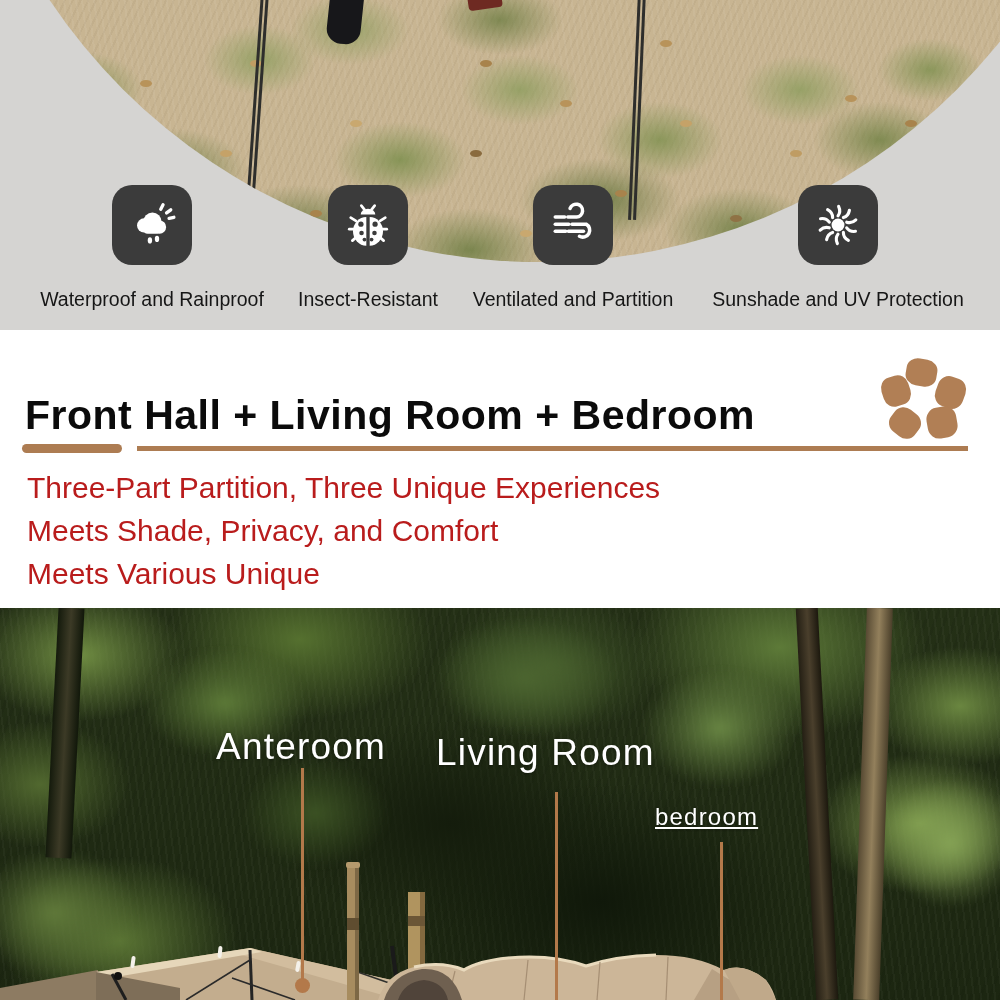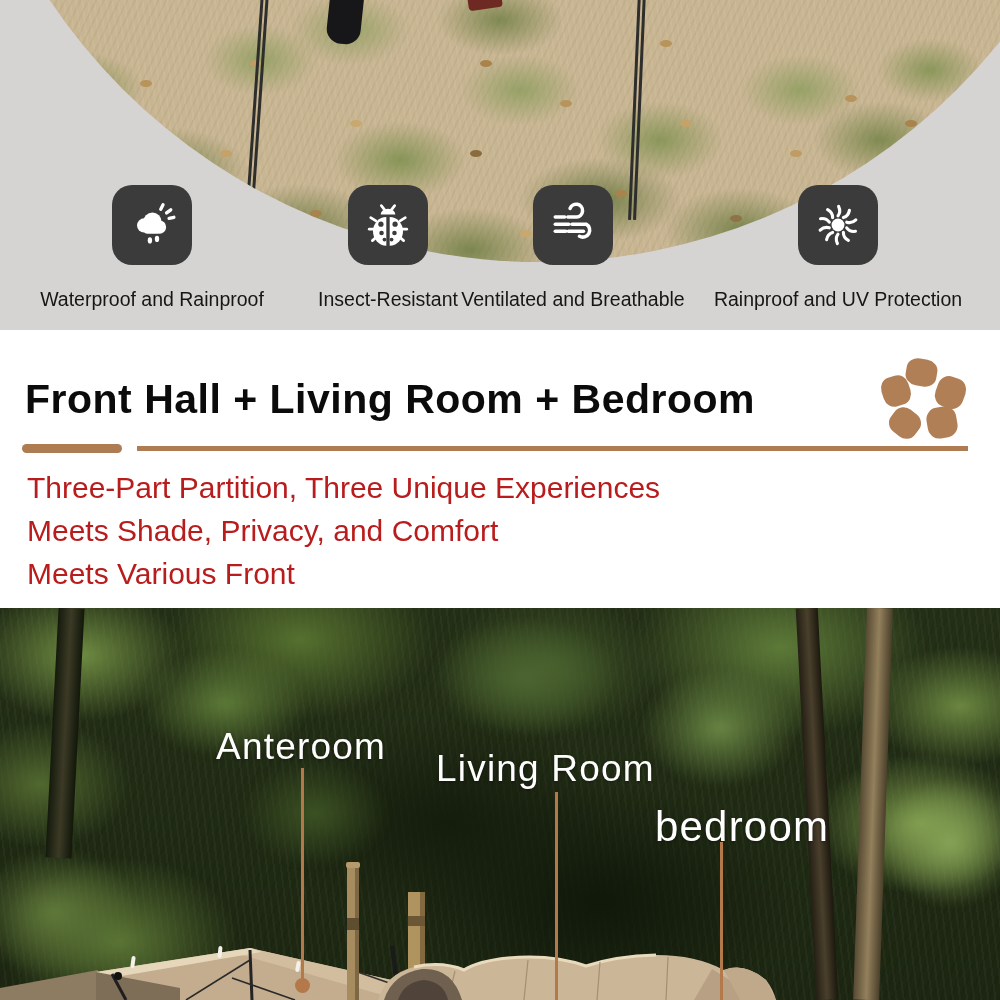--- a/index.html
+++ b/index.html
@@ -44,30 +44,30 @@
   .rope.r1{left:683px;top:910px;height:228px;transform:rotate(2.5deg);}
   .rope.r2{left:688px;top:910px;height:228px;transform:rotate(2.5deg);}
   .boot{position:absolute;left:378px;top:908px;width:34px;height:54px;background:#17171a;
         border-radius:8px 8px 15px 15px;transform:rotate(6deg);}
   .red-item{position:absolute;left:518px;top:912px;width:34px;height:15px;background:#6e2a22;
             border-radius:4px;transform:rotate(-8deg);}
 
   
   .feature{position:absolute;top:185px;width:300px;margin-left:-150px;
            display:flex;flex-direction:column;align-items:center;}
-  .feature:nth-child(1){left:152px;} .feature:nth-child(2){left:388px;}
+  .feature:nth-child(1){left:152px;} .feature:nth-child(2){left:368px;}
   .feature:nth-child(3){left:573px;} .feature:nth-child(4){left:838px;}
   .icon-box{width:80px;height:80px;border-radius:20px;background:#3b3b3b;
             display:flex;align-items:center;justify-content:center;}
   .icon-box svg{width:50px;height:50px;}
   .feature-label{margin-top:23px;font-size:19.5px;color:#161616;white-space:nowrap;}
 
   
   .section-mid{position:absolute;left:0;top:330px;width:1000px;height:278px;background:#ffffff;}
-  .title{position:absolute;left:25px;top:46px;font-size:41px;font-weight:bold;color:#0b0b0b;
+  .title{position:absolute;left:25px;top:62px;font-size:41px;font-weight:bold;color:#0b0b0b;
          letter-spacing:.5px;white-space:nowrap;}
   .accent-bar{position:absolute;left:22px;top:114px;width:100px;height:9px;border-radius:4.5px;background:#ad7c52;}
   .accent-line{position:absolute;left:137px;top:116px;width:831px;height:5px;background:#ad7c52;}
   .desc{position:absolute;left:27px;top:136px;font-size:30px;line-height:43px;color:#b91c1c;}
   .pebble{position:absolute;background:#b17f55;border-radius:38%;}
   .pebble.p1{left:906px;top:29px;width:31px;height:27px;transform:rotate(10deg);}
   .pebble.p2{left:882px;top:46px;width:28px;height:30px;transform:rotate(-18deg);}
   .pebble.p3{left:936px;top:47px;width:29px;height:31px;transform:rotate(20deg);}
   .pebble.p4{left:890px;top:79px;width:30px;height:28px;transform:rotate(38deg);}
   .pebble.p5{left:927px;top:77px;width:30px;height:31px;transform:rotate(-10deg);}
@@ -100,22 +100,22 @@
   .t1{left:52px;top:0;width:26px;height:250px;transform:rotate(3deg);
       background:linear-gradient(90deg,#141a0c,#3c3a26,#11170a);}
   .t2{left:806px;top:0;width:22px;height:392px;transform:rotate(-3deg);
       background:linear-gradient(90deg,#241f14,#4a3f2c,#1c180e);}
   .t3{left:860px;top:0;width:26px;height:392px;transform:rotate(2deg);
       background:linear-gradient(90deg,#574a33,#93805c,#4a3f2a);}
   .tent{position:absolute;left:0;bottom:0;z-index:3;}
   .photo-label{position:absolute;color:#ffffff;font-size:37px;letter-spacing:1.2px;z-index:5;
                text-shadow:0 1px 3px rgba(0,0,0,.35);white-space:nowrap;}
   .lbl-anteroom{left:216px;top:118px;}
-  .lbl-living{left:436px;top:140px;}
-  .lbl-bedroom{left:655px;top:195px;font-size:42px;}
+  .lbl-living{left:436px;top:124px;}
+  .lbl-bedroom{left:655px;top:195px;font-size:24px;text-decoration:underline;}
   .leader{position:absolute;width:3px;background:#b3794a;z-index:5;}
   .ld1{left:301px;top:160px;height:212px;}
   .ld2{left:555px;top:184px;height:208px;}
   .ld3{left:720px;top:234px;height:158px;}
   .leader-dot{position:absolute;left:295px;top:370px;width:15px;height:15px;border-radius:50%;
               background:#b3794a;z-index:5;}
 </style>
 </head>
 <body>
 
@@ -187,59 +187,59 @@
         <div class="icon-box">
           <svg viewBox="0 0 24 24" fill="none" stroke="#fff" stroke-width="1.7" stroke-linecap="round">
             <path d="M3.5 8.2 h4.5"></path>
             <path d="M3.5 11.6 h6.5"></path>
             <path d="M3.5 15 h5"></path>
             <path d="M9.5 8.2 h4.2 a3.1 3.1 0 1 0 -3.1 -4.2"></path>
             <path d="M11.5 11.6 h6.8 a3.2 3.2 0 1 1 -3.2 5.8"></path>
             <path d="M9.8 15 h7.2"></path>
           </svg>
         </div>
-        <div class="feature-label">Ventilated and Breathable</div>
+        <div class="feature-label">Ventilated and Partition</div>
       </div>
 
       <div class="feature">
         <div class="icon-box">
           <svg viewBox="0 0 24 24">
             <circle cx="12" cy="12" r="3.1" fill="#fff"></circle>
             <g stroke="#fff" stroke-width="1.5" fill="none" stroke-linecap="round">
               <path d="M12 7.6 Q13.5 5.6 12.3 3.1"></path>
               <path d="M12 7.6 Q13.5 5.6 12.3 3.1" transform="rotate(36 12 12)"></path>
               <path d="M12 7.6 Q13.5 5.6 12.3 3.1" transform="rotate(72 12 12)"></path>
               <path d="M12 7.6 Q13.5 5.6 12.3 3.1" transform="rotate(108 12 12)"></path>
               <path d="M12 7.6 Q13.5 5.6 12.3 3.1" transform="rotate(144 12 12)"></path>
               <path d="M12 7.6 Q13.5 5.6 12.3 3.1" transform="rotate(180 12 12)"></path>
               <path d="M12 7.6 Q13.5 5.6 12.3 3.1" transform="rotate(216 12 12)"></path>
               <path d="M12 7.6 Q13.5 5.6 12.3 3.1" transform="rotate(252 12 12)"></path>
               <path d="M12 7.6 Q13.5 5.6 12.3 3.1" transform="rotate(288 12 12)"></path>
               <path d="M12 7.6 Q13.5 5.6 12.3 3.1" transform="rotate(324 12 12)"></path>
             </g>
           </svg>
         </div>
-        <div class="feature-label">Rainproof and UV Protection</div>
+        <div class="feature-label">Sunshade and UV Protection</div>
       </div>
     </div>
   </section>
 
   <section class="section-mid">
     <div class="title">Front Hall + Living Room + Bedroom</div>
     <div class="accent-bar"></div>
     <div class="accent-line"></div>
     <div class="pebble p1"></div>
     <div class="pebble p2"></div>
     <div class="pebble p3"></div>
     <div class="pebble p4"></div>
     <div class="pebble p5"></div>
     <div class="desc">
       <div>Three-Part Partition, Three Unique Experiences</div>
       <div>Meets Shade, Privacy, and Comfort</div>
-      <div>Meets Various Front</div>
+      <div>Meets Various Unique</div>
     </div>
   </section>
 
   <section class="section-photo">
     <div class="cluster c1"></div>
     <div class="cluster c2"></div>
     <div class="cluster c3"></div>
     <div class="cluster c4"></div>
     <div class="cluster c5"></div>
     <div class="cluster c6"></div>

